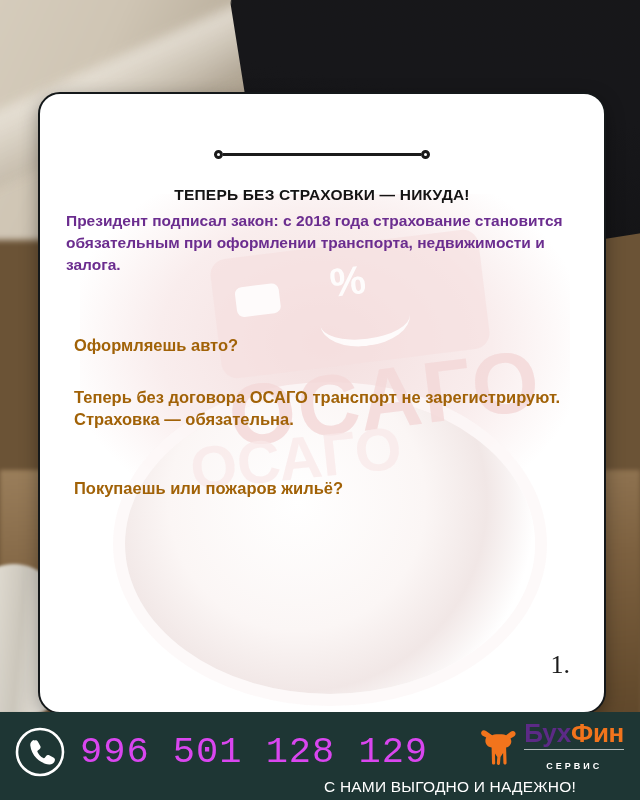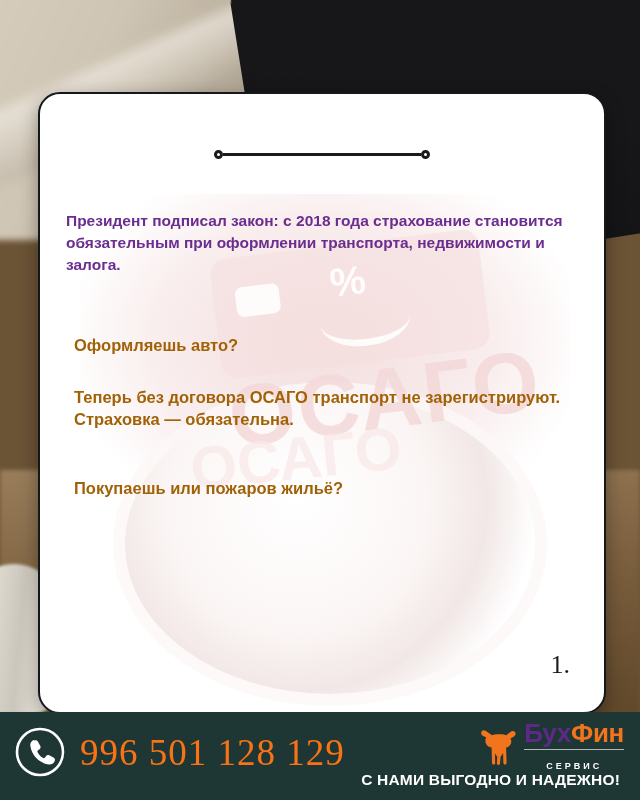--- a/index.html
+++ b/index.html
@@ -256,23 +256,23 @@
     top: 14px;
     display: flex;
     align-items: center;
     gap: 14px;
   }
   .phone-icon {
     width: 52px;
     height: 52px;
   }
   .phone-num {
-    font-family: Liberation Serif, serif;
+    font-family: Liberation Mono, monospace;
     font-size: 37px;
-    color: #f97316;
+    color: #d946ef;
     letter-spacing: 1px;
   }
 
   .brand {
     position: absolute;
     right: 16px;
     top: 8px;
     width: 300px;
     text-align: right;
   }
@@ -302,25 +302,26 @@
     font-weight: 700;
     letter-spacing: 3px;
     color: #ffffff;
     margin-top: 3px;
     border-top: 1px solid rgba(255,255,255,0.65);
     padding-top: 12px;
     width: 100%;
     text-align: center;
   }
   .tagline {
+    margin-top: 7px;
     font-size: 15.5px;
-    font-weight: 700;
+    font-weight: 400;
     color: #ffffff;
     letter-spacing: .2px;
-    text-align: right;
+    text-align: left;
     padding-right: 4px;
   }
 </style>
 </head>
 <body>
 
 <div class="page">
 
   <div class="bg">
     <div class="bg-couch"></div>
@@ -344,20 +345,21 @@
     </div>
 
     <div class="card-inner">
 
       <div class="divider">
         <span class="dot"></span>
         <span class="bar"></span>
         <span class="dot"></span>
       </div>
 
+      <div class="headline">ТЕПЕРЬ БЕЗ СТРАХОВКИ — НИКУДА!</div>
 
       <div class="lede">Президент подписал закон: с 2018 года страхование становится обязательным при оформлении транспорта, недвижимости и залога.</div>
 
       <div class="block b1">Оформляешь авто?</div>
       <div class="block b2">Теперь без договора ОСАГО транспорт не зарегистрируют. Страховка — обязательна.</div>
       <div class="block b3">Покупаешь или пожаров жильё?</div>
 
       <div class="pagenum">1.</div>
 
     </div>

